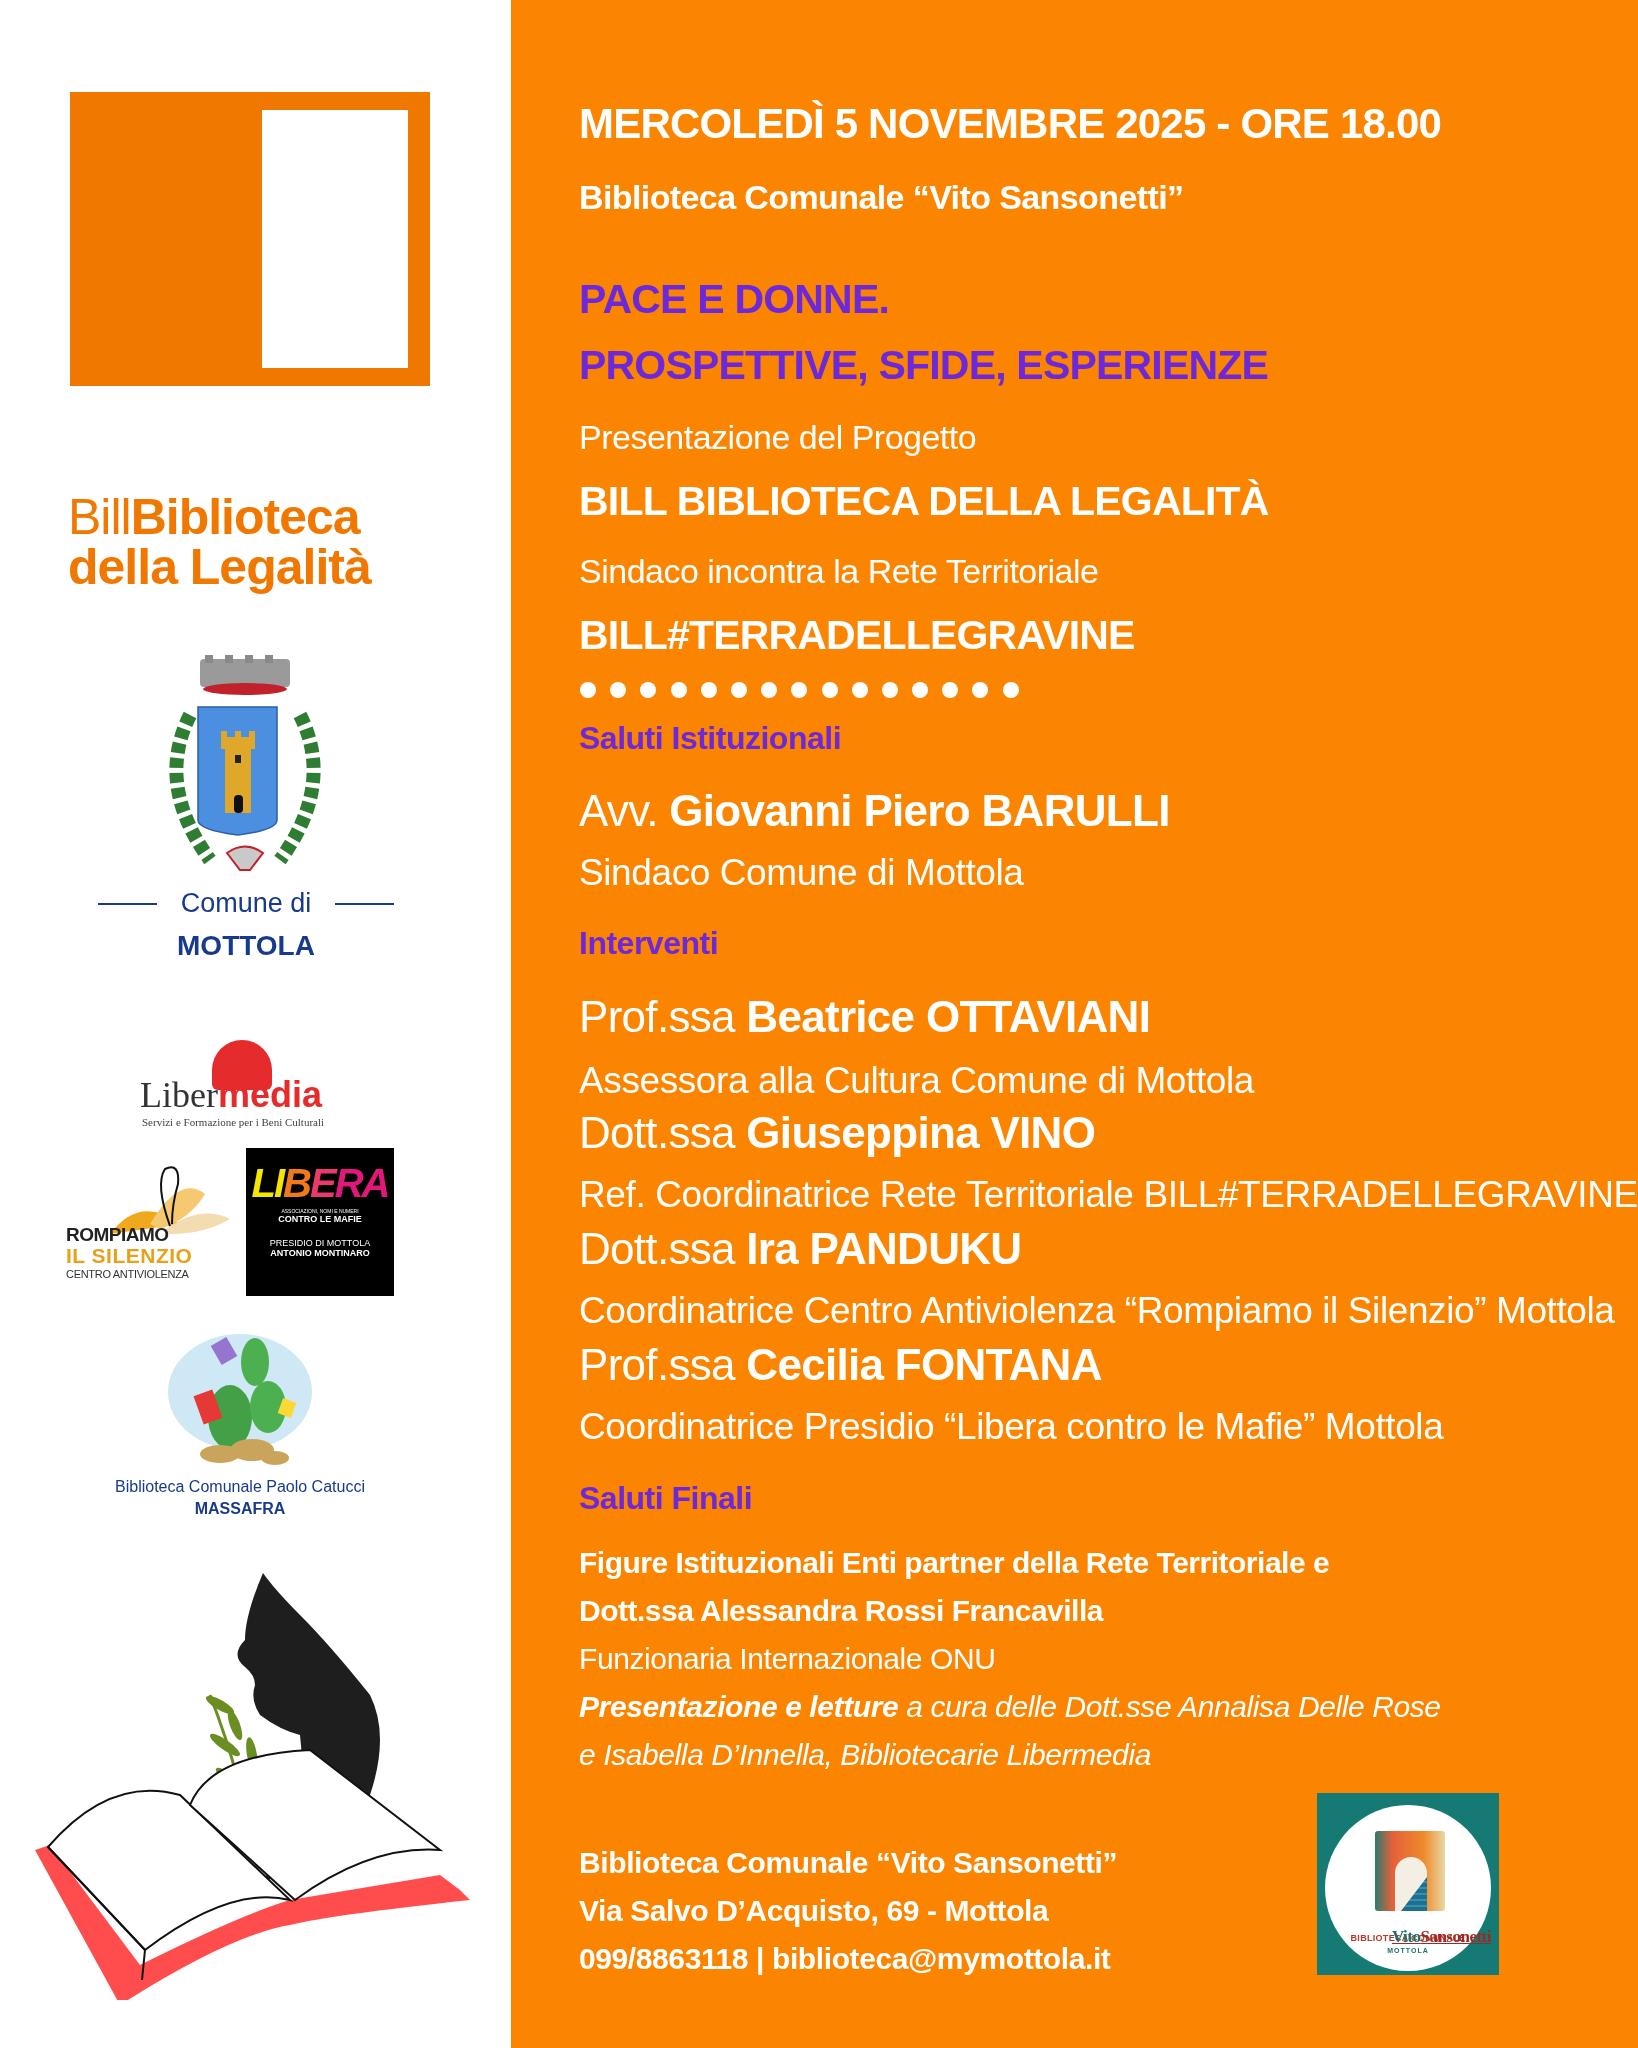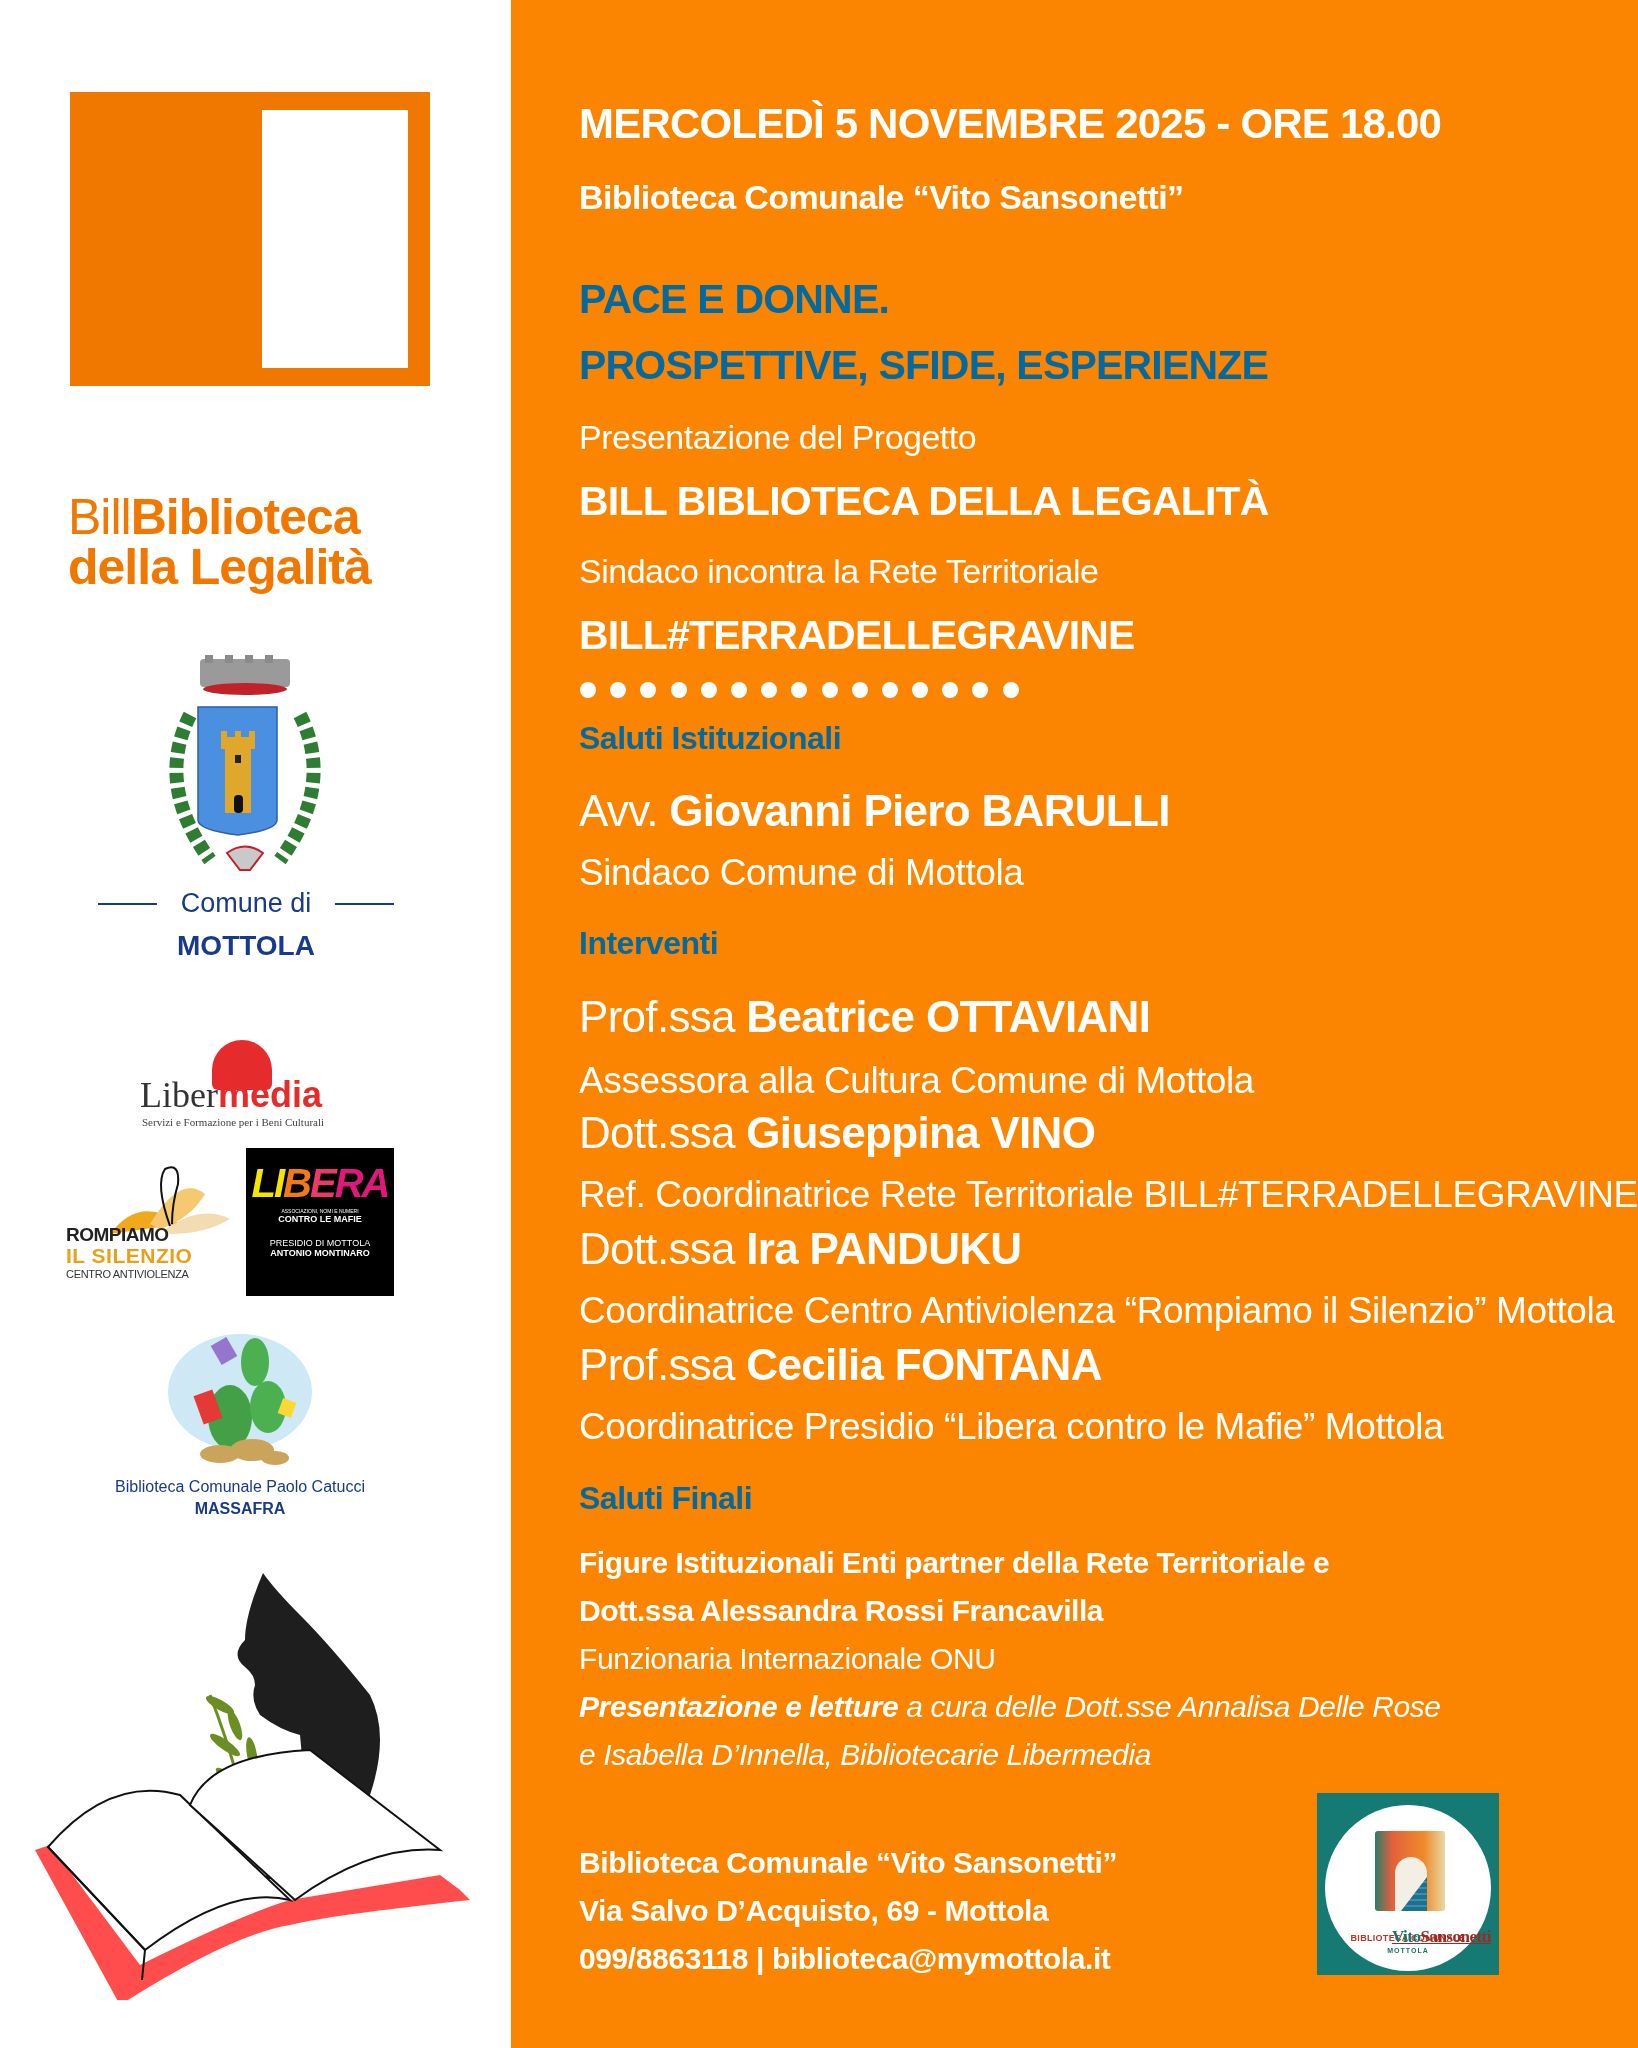--- a/index.html
+++ b/index.html
@@ -51,21 +51,21 @@
   .cactus { position: absolute; left: 160px; top: 1322px; width: 155px; height: 150px; }
   .massafra-name { position: absolute; top: 1478px; left: 40px; width: 400px; text-align: center; font-size: 16px; color: #173a8c; }
   .massafra-city { position: absolute; top: 1500px; left: 40px; width: 400px; text-align: center; font-size: 16px; font-weight: 700; color: #173a8c; }
 
   
   .book-illus { position: absolute; left: 30px; top: 1555px; width: 440px; height: 445px; }
 
   
   .rtext { position: absolute; left: 579px; white-space: nowrap; }
   .white { color: #ffffff; }
-  .navy { color: #0369a1; }
+  .navy { color: #6d28d9; }
   .b { font-weight: 700; }
   .date-line { top: 100px; font-size: 42px; font-weight: 700; letter-spacing: -0.8px; }
   .venue-line { top: 178px; font-size: 34px; font-weight: 700; letter-spacing: -0.6px; }
   .title1 { top: 276px; font-size: 41px; font-weight: 700; letter-spacing: -0.8px; }
   .title2 { top: 342px; font-size: 41px; font-weight: 700; letter-spacing: -0.8px; }
   .pres-label { top: 418px; font-size: 34px; letter-spacing: -0.5px; }
   .project-name { top: 478px; font-size: 41px; font-weight: 700; letter-spacing: -0.8px; text-align: right; }
   .meet-label { top: 552px; font-size: 34px; letter-spacing: -0.5px; }
   .network-name { top: 612px; font-size: 41px; font-weight: 700; letter-spacing: -0.8px; }
 

